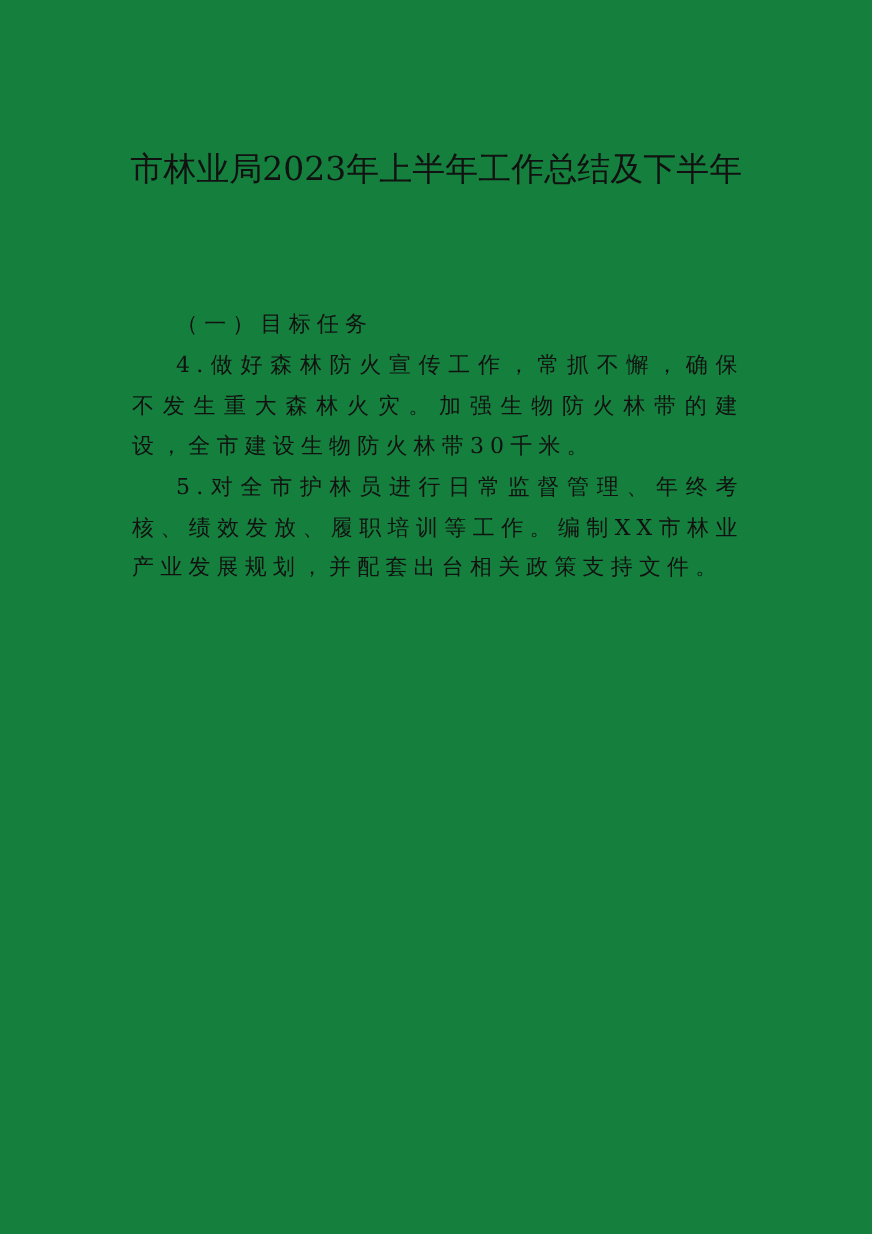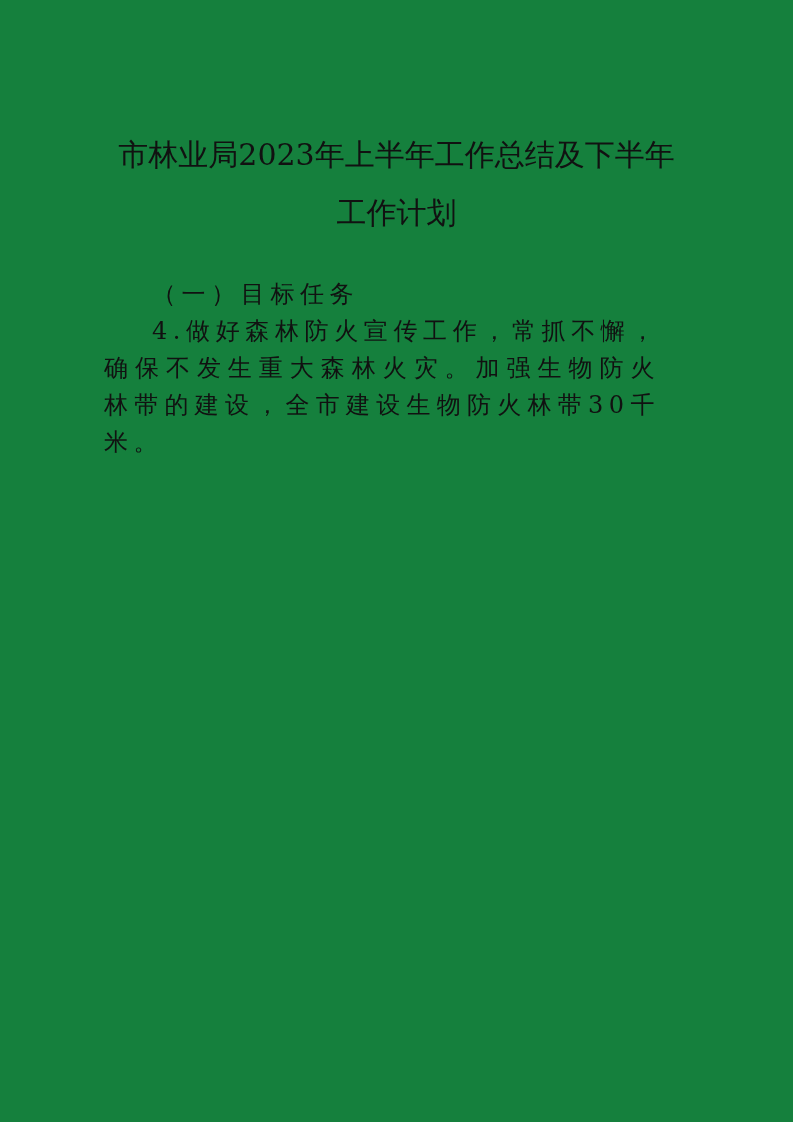--- a/index.html
+++ b/index.html
@@ -1,32 +1,32 @@
 <!DOCTYPE html>
 <html><head>
 <meta charset="utf-8">
 <style>
   html, body { margin: 0; padding: 0; background: #ffffff; }
   body { width: 793px; height: 1122px; position: relative; overflow: hidden;
          font-family: "DejaVu Serif", "Liberation Serif", serif; color: #111; }
   .page { position: absolute; left: 0; top: 0; width: 793px; height: 1122px; background: #15803d; padding-left: 40px; }
   .title { position: absolute; left: 110px; width: 573px; text-align: center;
            font-size: 30px; line-height: 58px; top: 126px; letter-spacing: 0px; }
-  .body { position: absolute; left: 104px; top: 276px; width: 556px;
-          font-size: 24px; line-height: 36.9px; letter-spacing: 5.6px;
+  .body { position: absolute; left: 120px; top: 276px; width: 556px;
+          font-size: 20px; line-height: 36.9px; letter-spacing: 5.6px;
           text-align: justify; }
   .body p { margin: 0; text-indent: 2em; }
   .heading { text-indent: 2em; margin: 0; font-family: "DejaVu Sans", "Liberation Sans", sans-serif; }
 </style>
 </head>
 <body>
 
 <div class="page">
   <div class="title">
     <div>市林业局2023年上半年工作总结及下半年</div>
-    <div>工作计划</div>
   </div>
 
   <div class="body">
     <p class="heading">（一）目标任务</p>
     <p>4.做好森林防火宣传工作，常抓不懈，确保不发生重大森林火灾。加强生物防火林带的建设，全市建设生物防火林带30千米。</p>
+    <p>5.对全市护林员进行日常监督管理、年终考核、绩效发放、履职培训等工作。编制XX市林业产业发展规划，并配套出台相关政策支持文件。</p>
   </div>
 </div>
 
 </body></html>

